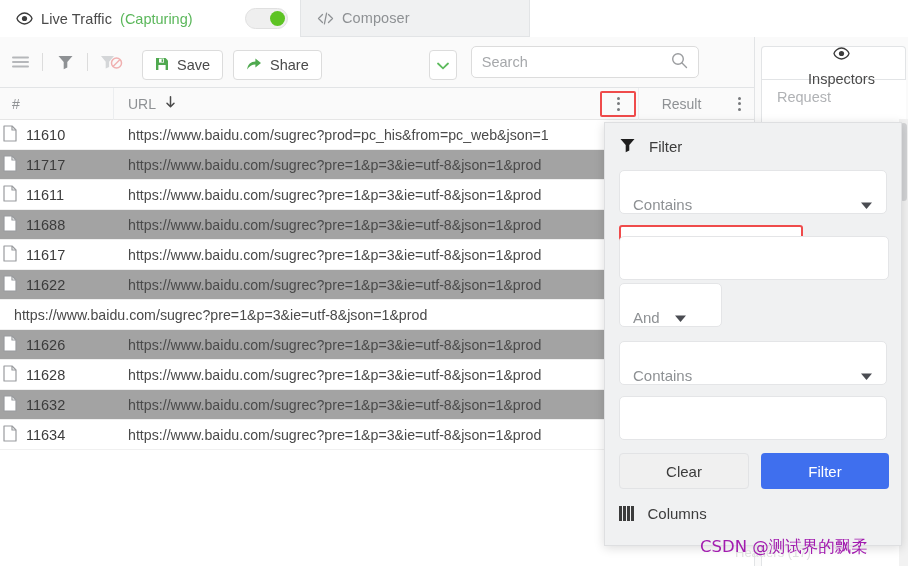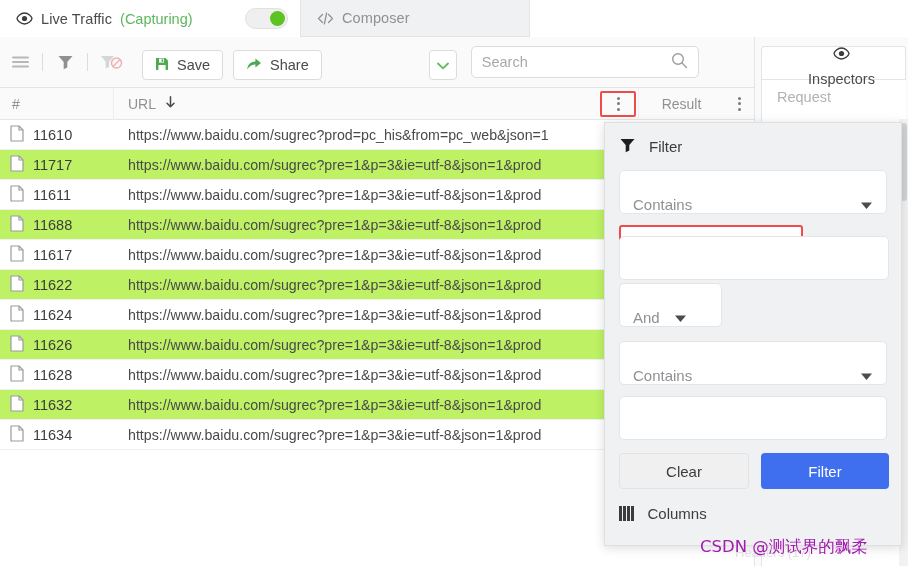--- a/index.html
+++ b/index.html
@@ -125,23 +125,23 @@
   .rows {
     position: absolute; left: 0; top: 120px;
     width: 754px; height: 446px;
     overflow: hidden;
   }
   .row {
     display: flex; align-items: center;
     height: 30px; border-bottom: 1px solid #f0f0f0;
     background: #ffffff;
   }
-  .row.alt { background: #bef264; }
+  .row.alt { background: #a3a3a3; }
   .r-num {
-    width: 114px; padding-left: 10px;
+    width: 114px; padding-left: 3px;
     display: flex; align-items: center; gap: 9px;
     font-size: 14.5px; color: #3c3c3c;
   }
   .r-url {
     flex: 1; padding-left: 14px;
     font-size: 14.2px; color: #4a4a4a;
     white-space: nowrap; overflow: hidden;
   }
 
   
@@ -447,27 +447,20 @@
         <div class="r-num">
           <span><svg width="14" height="17" viewBox="0 0 14 17">
               <path d="M1 1h8l4 4v11H1z" fill="#ffffff" stroke="#9a9c9f" stroke-width="1.2" stroke-linejoin="round"></path>
               <path d="M9 1v4h4" fill="none" stroke="#9a9c9f" stroke-width="1.2" stroke-linejoin="round"></path>
             </svg></span>
           <span>11622</span>
         </div>
         <div class="r-url">https://www.baidu.com/sugrec?pre=1&amp;p=3&amp;ie=utf-8&amp;json=1&amp;prod</div>
       </div>
       <div class="row">
-        <div class="r-num">
-          <span><svg width="14" height="17" viewBox="0 0 14 17">
-              <path d="M1 1h8l4 4v11H1z" fill="#ffffff" stroke="#9a9c9f" stroke-width="1.2" stroke-linejoin="round"></path>
-              <path d="M9 1v4h4" fill="none" stroke="#9a9c9f" stroke-width="1.2" stroke-linejoin="round"></path>
-            </svg></span>
-          <span>11624</span>
-        </div>
         <div class="r-url">https://www.baidu.com/sugrec?pre=1&amp;p=3&amp;ie=utf-8&amp;json=1&amp;prod</div>
       </div>
       <div class="row alt">
         <div class="r-num">
           <span><svg width="14" height="17" viewBox="0 0 14 17">
               <path d="M1 1h8l4 4v11H1z" fill="#ffffff" stroke="#9a9c9f" stroke-width="1.2" stroke-linejoin="round"></path>
               <path d="M9 1v4h4" fill="none" stroke="#9a9c9f" stroke-width="1.2" stroke-linejoin="round"></path>
             </svg></span>
           <span>11626</span>
         </div>

